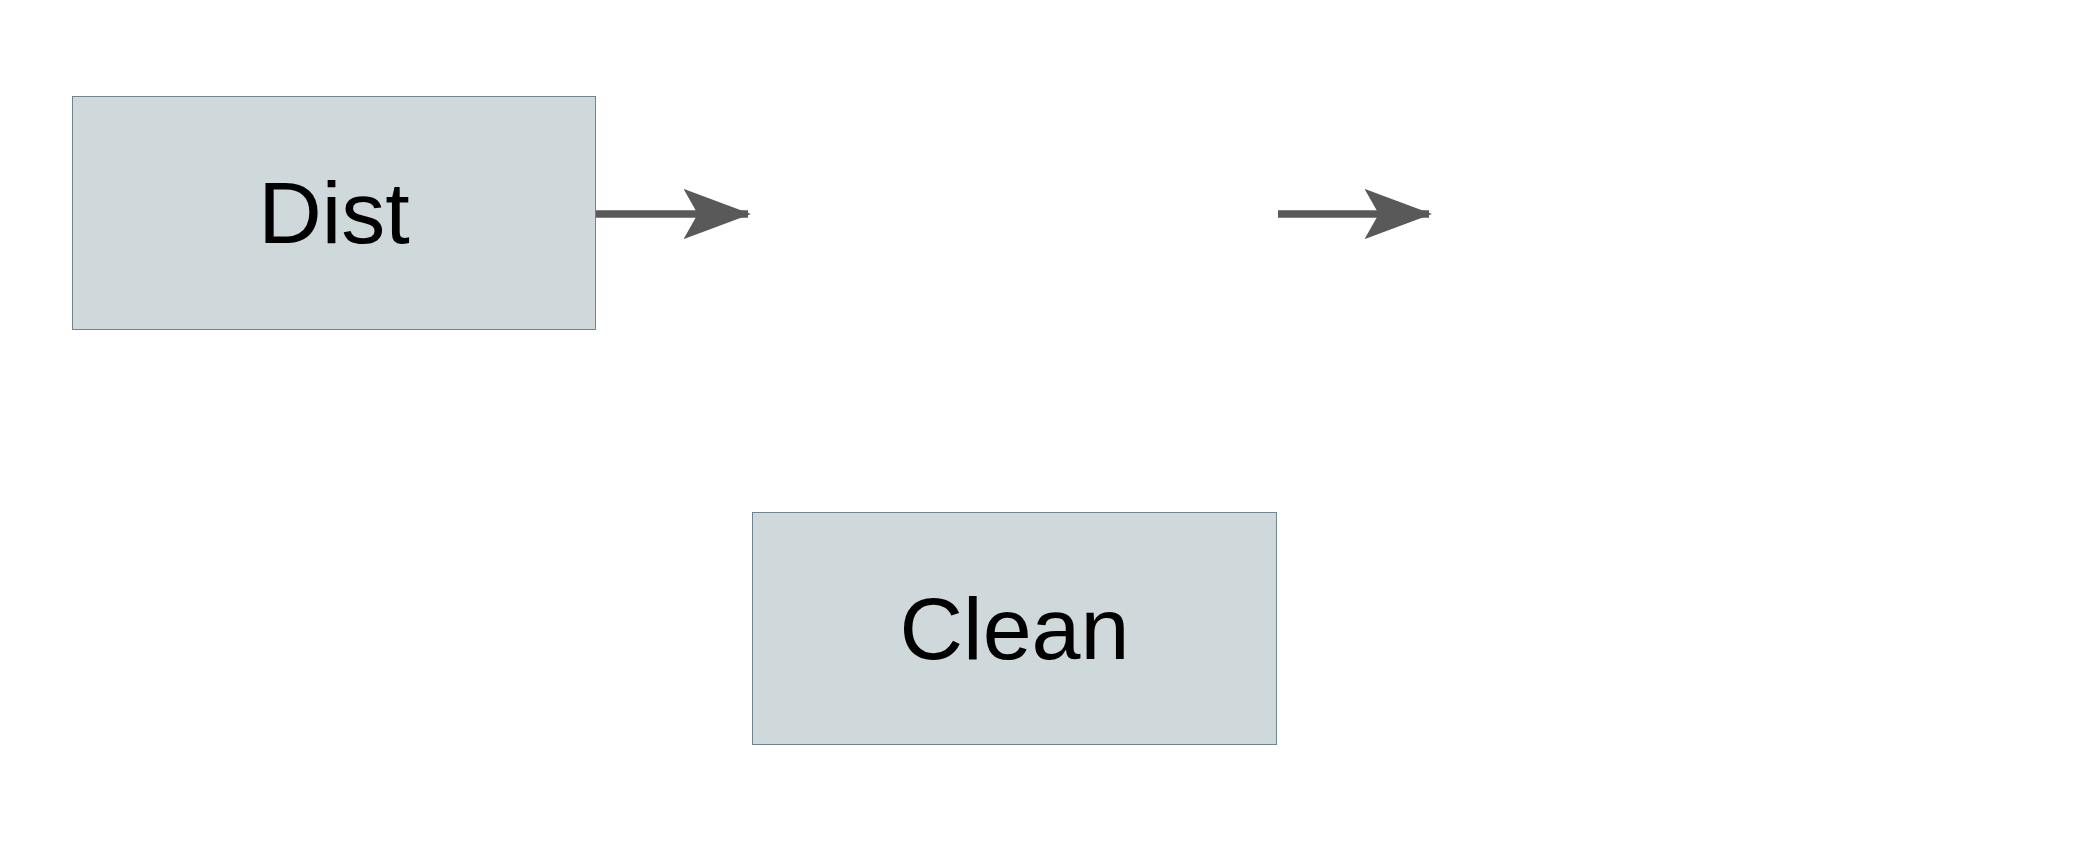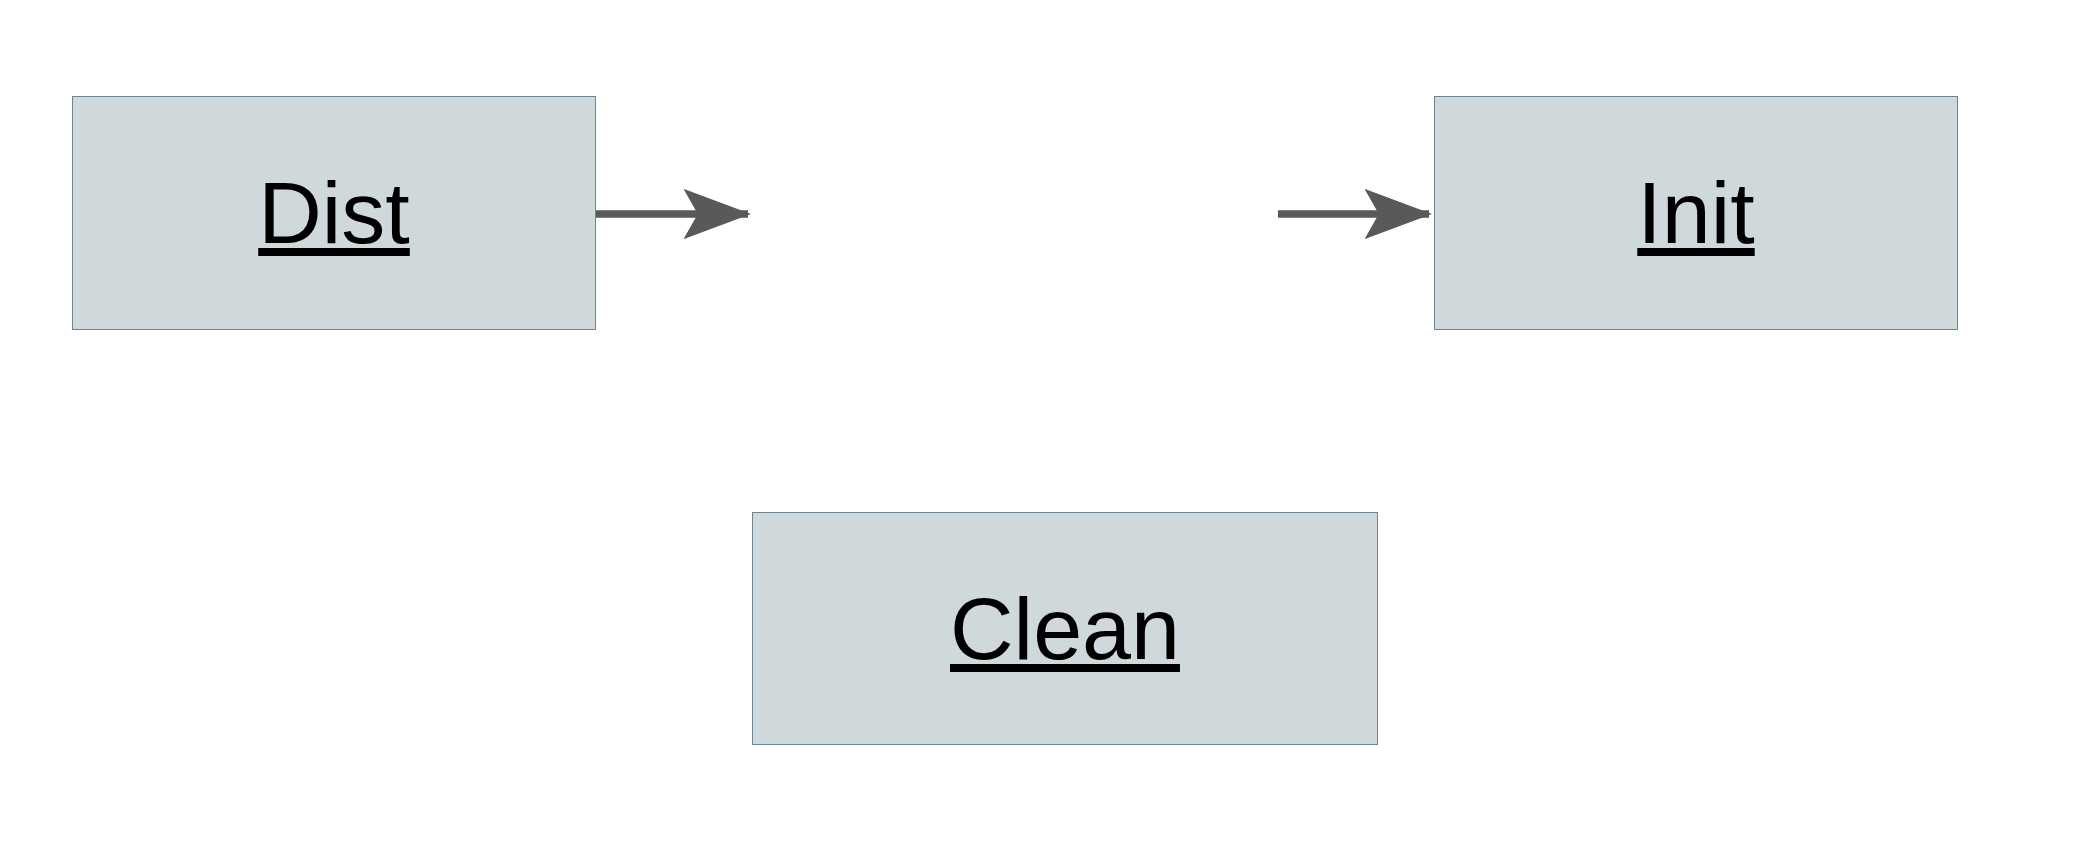--- a/index.html
+++ b/index.html
@@ -28,28 +28,27 @@
     justify-content: center;
   }
   .node-label {
     font-family: "Liberation Sans", sans-serif;
     font-size: 88px;
     font-weight: 400;
     color: #000000;
     line-height: 1;
     letter-spacing: 0px;
     white-space: nowrap;
-    text-decoration: underline;
     -webkit-font-smoothing: antialiased;
   }
   
   #node-dist    { left: 72px;   top: 96px;  width: 524px; height: 234px; }
   #node-compile { left: 753px;  top: 96px;  width: 525px; height: 234px; }
   #node-init    { left: 1434px; top: 96px;  width: 524px; height: 234px; }
-  #node-clean   { left: 752px;  top: 512px; width: 626px; height: 233px; }
+  #node-clean   { left: 752px;  top: 512px; width: 525px; height: 233px; }
 
   #edge-layer {
     position: absolute;
     left: 0;
     top: 0;
     width: 2078px;
     height: 848px;
     pointer-events: none;
   }
 </style>
@@ -73,21 +72,18 @@
     <g>
       <line x1="1278" y1="214" x2="1429" y2="214" stroke="#595959" stroke-width="7.5" marker-end="url(#arrowhead)"></line>
     </g>
   </svg>
 
   <div class="node" id="node-dist">
     <span class="node-label">Dist</span>
   </div>
 
 
-  <div class="node" id="node-init">
-    <span class="node-label">Init</span>
-  </div>
 
   <div class="node" id="node-clean">
     <span class="node-label">Clean</span>
   </div>
 
 </div>
 
 </body></html>

